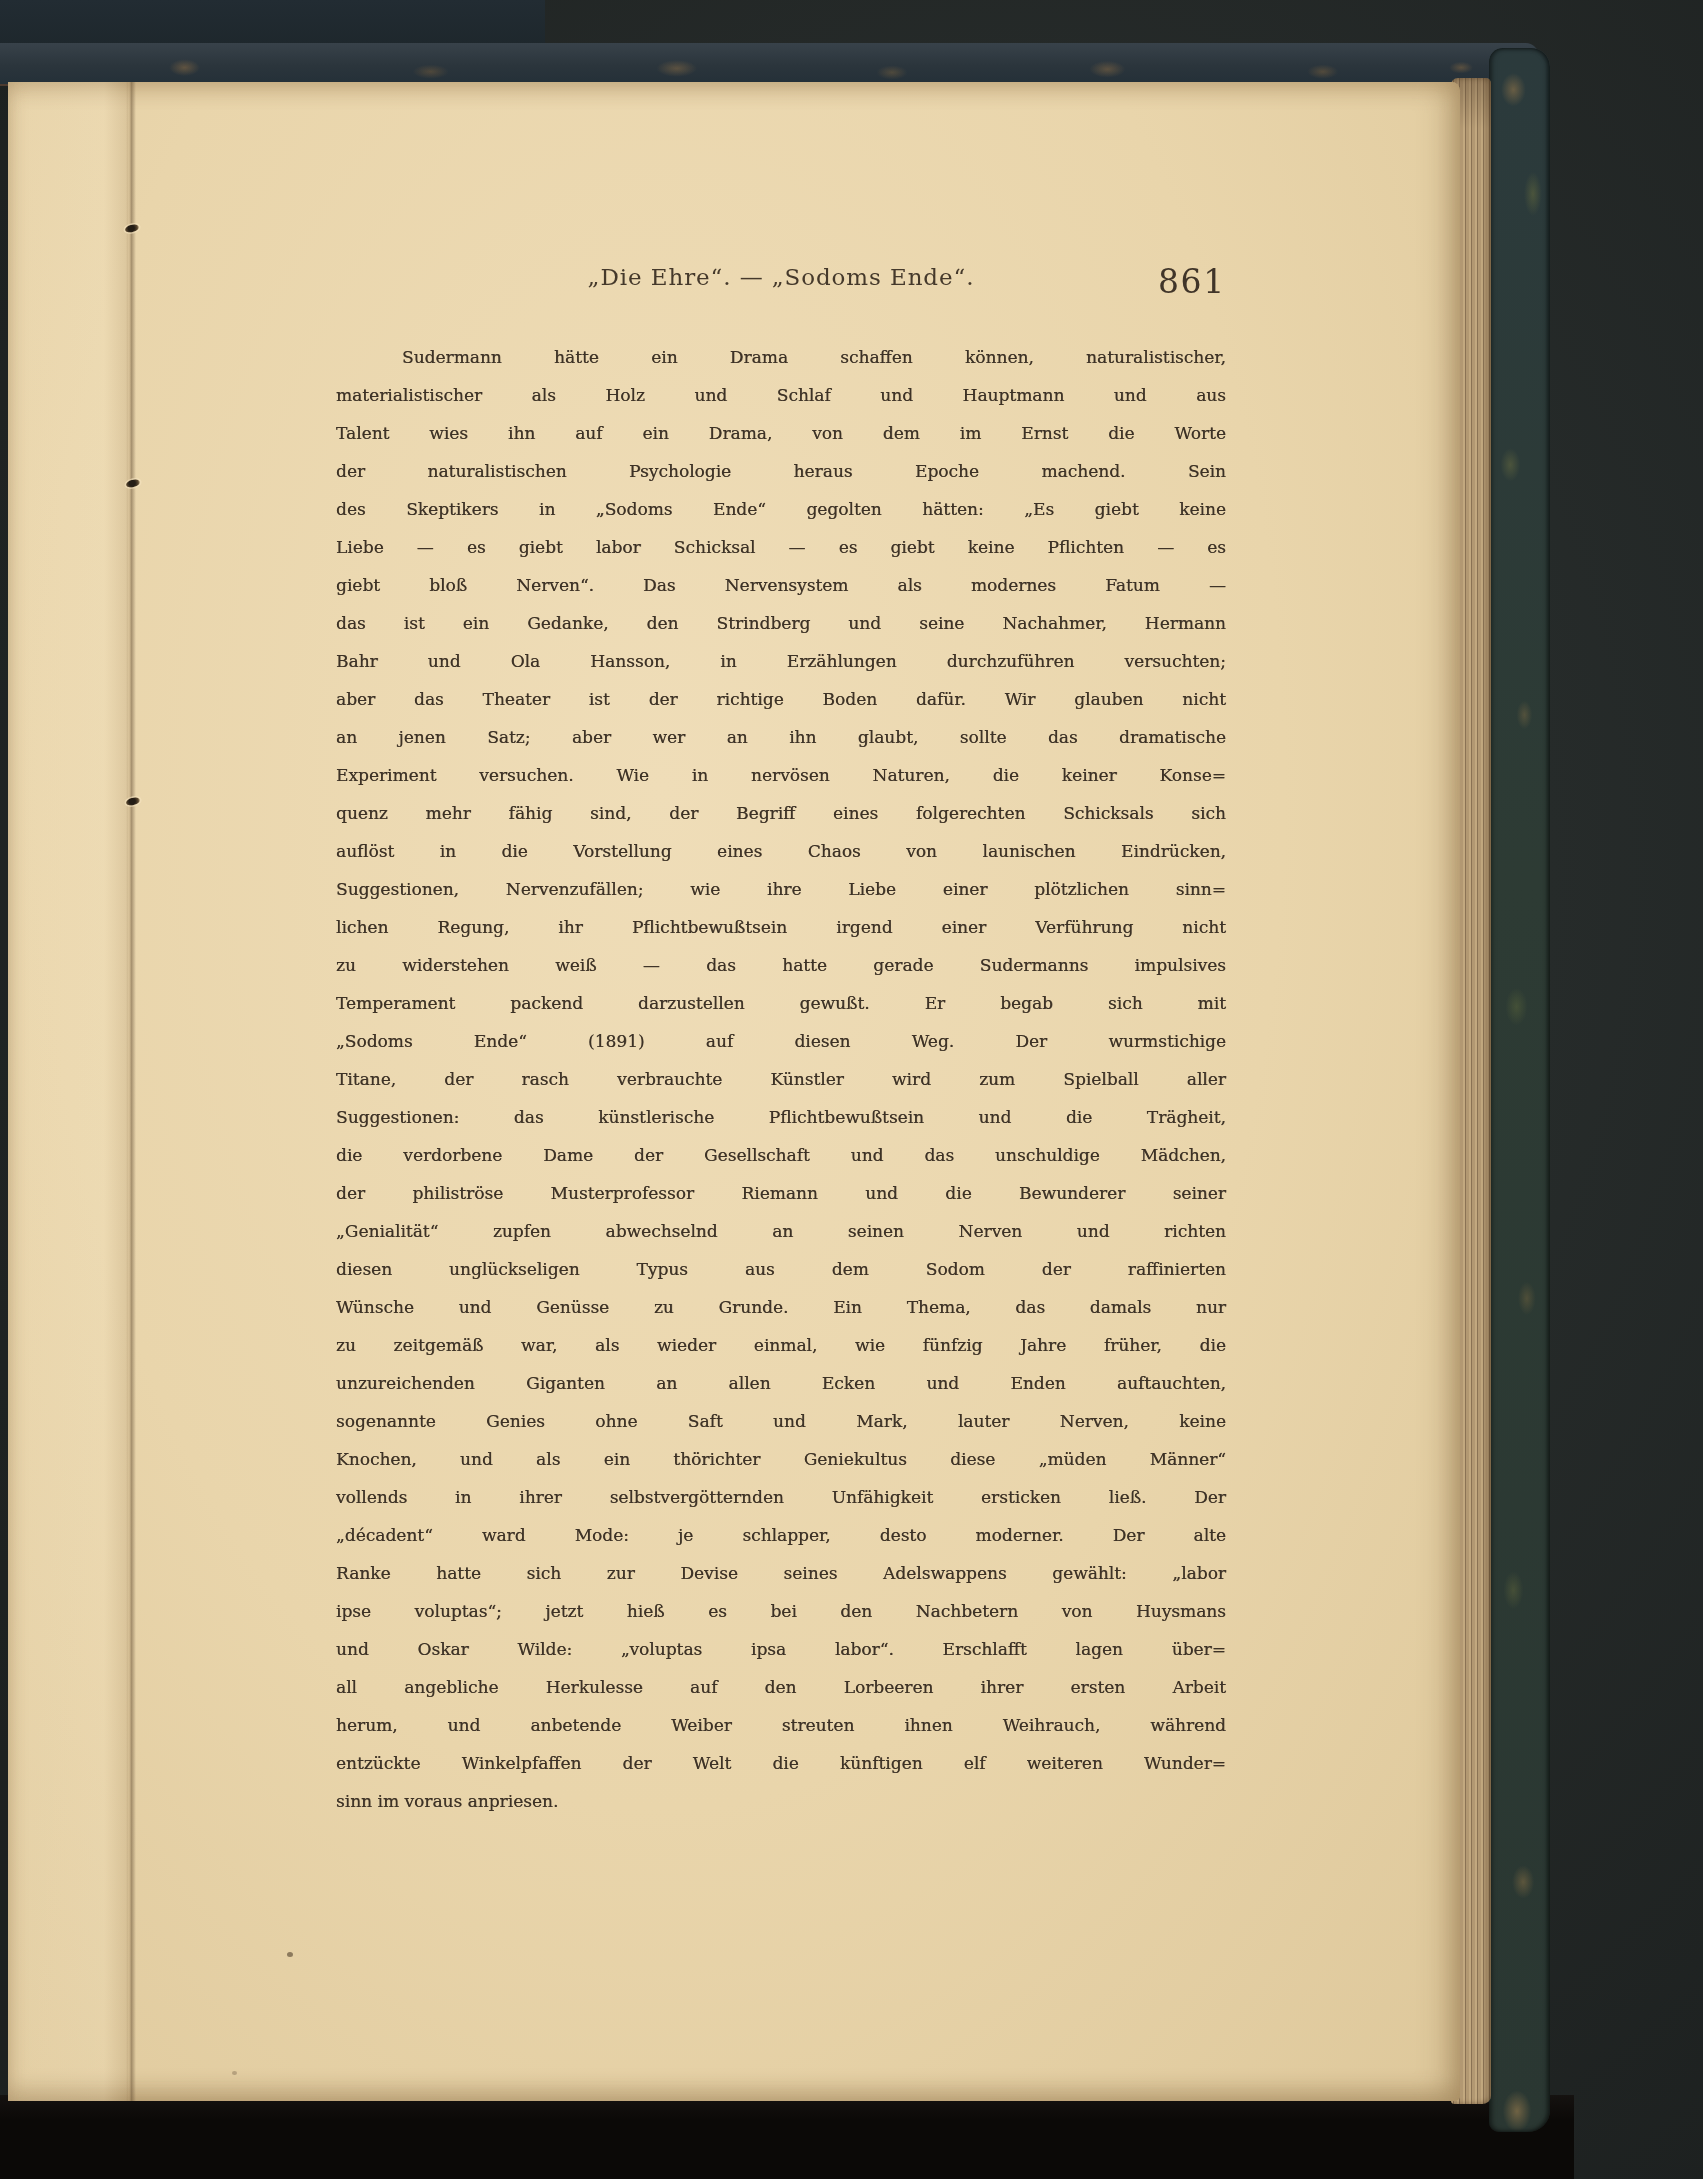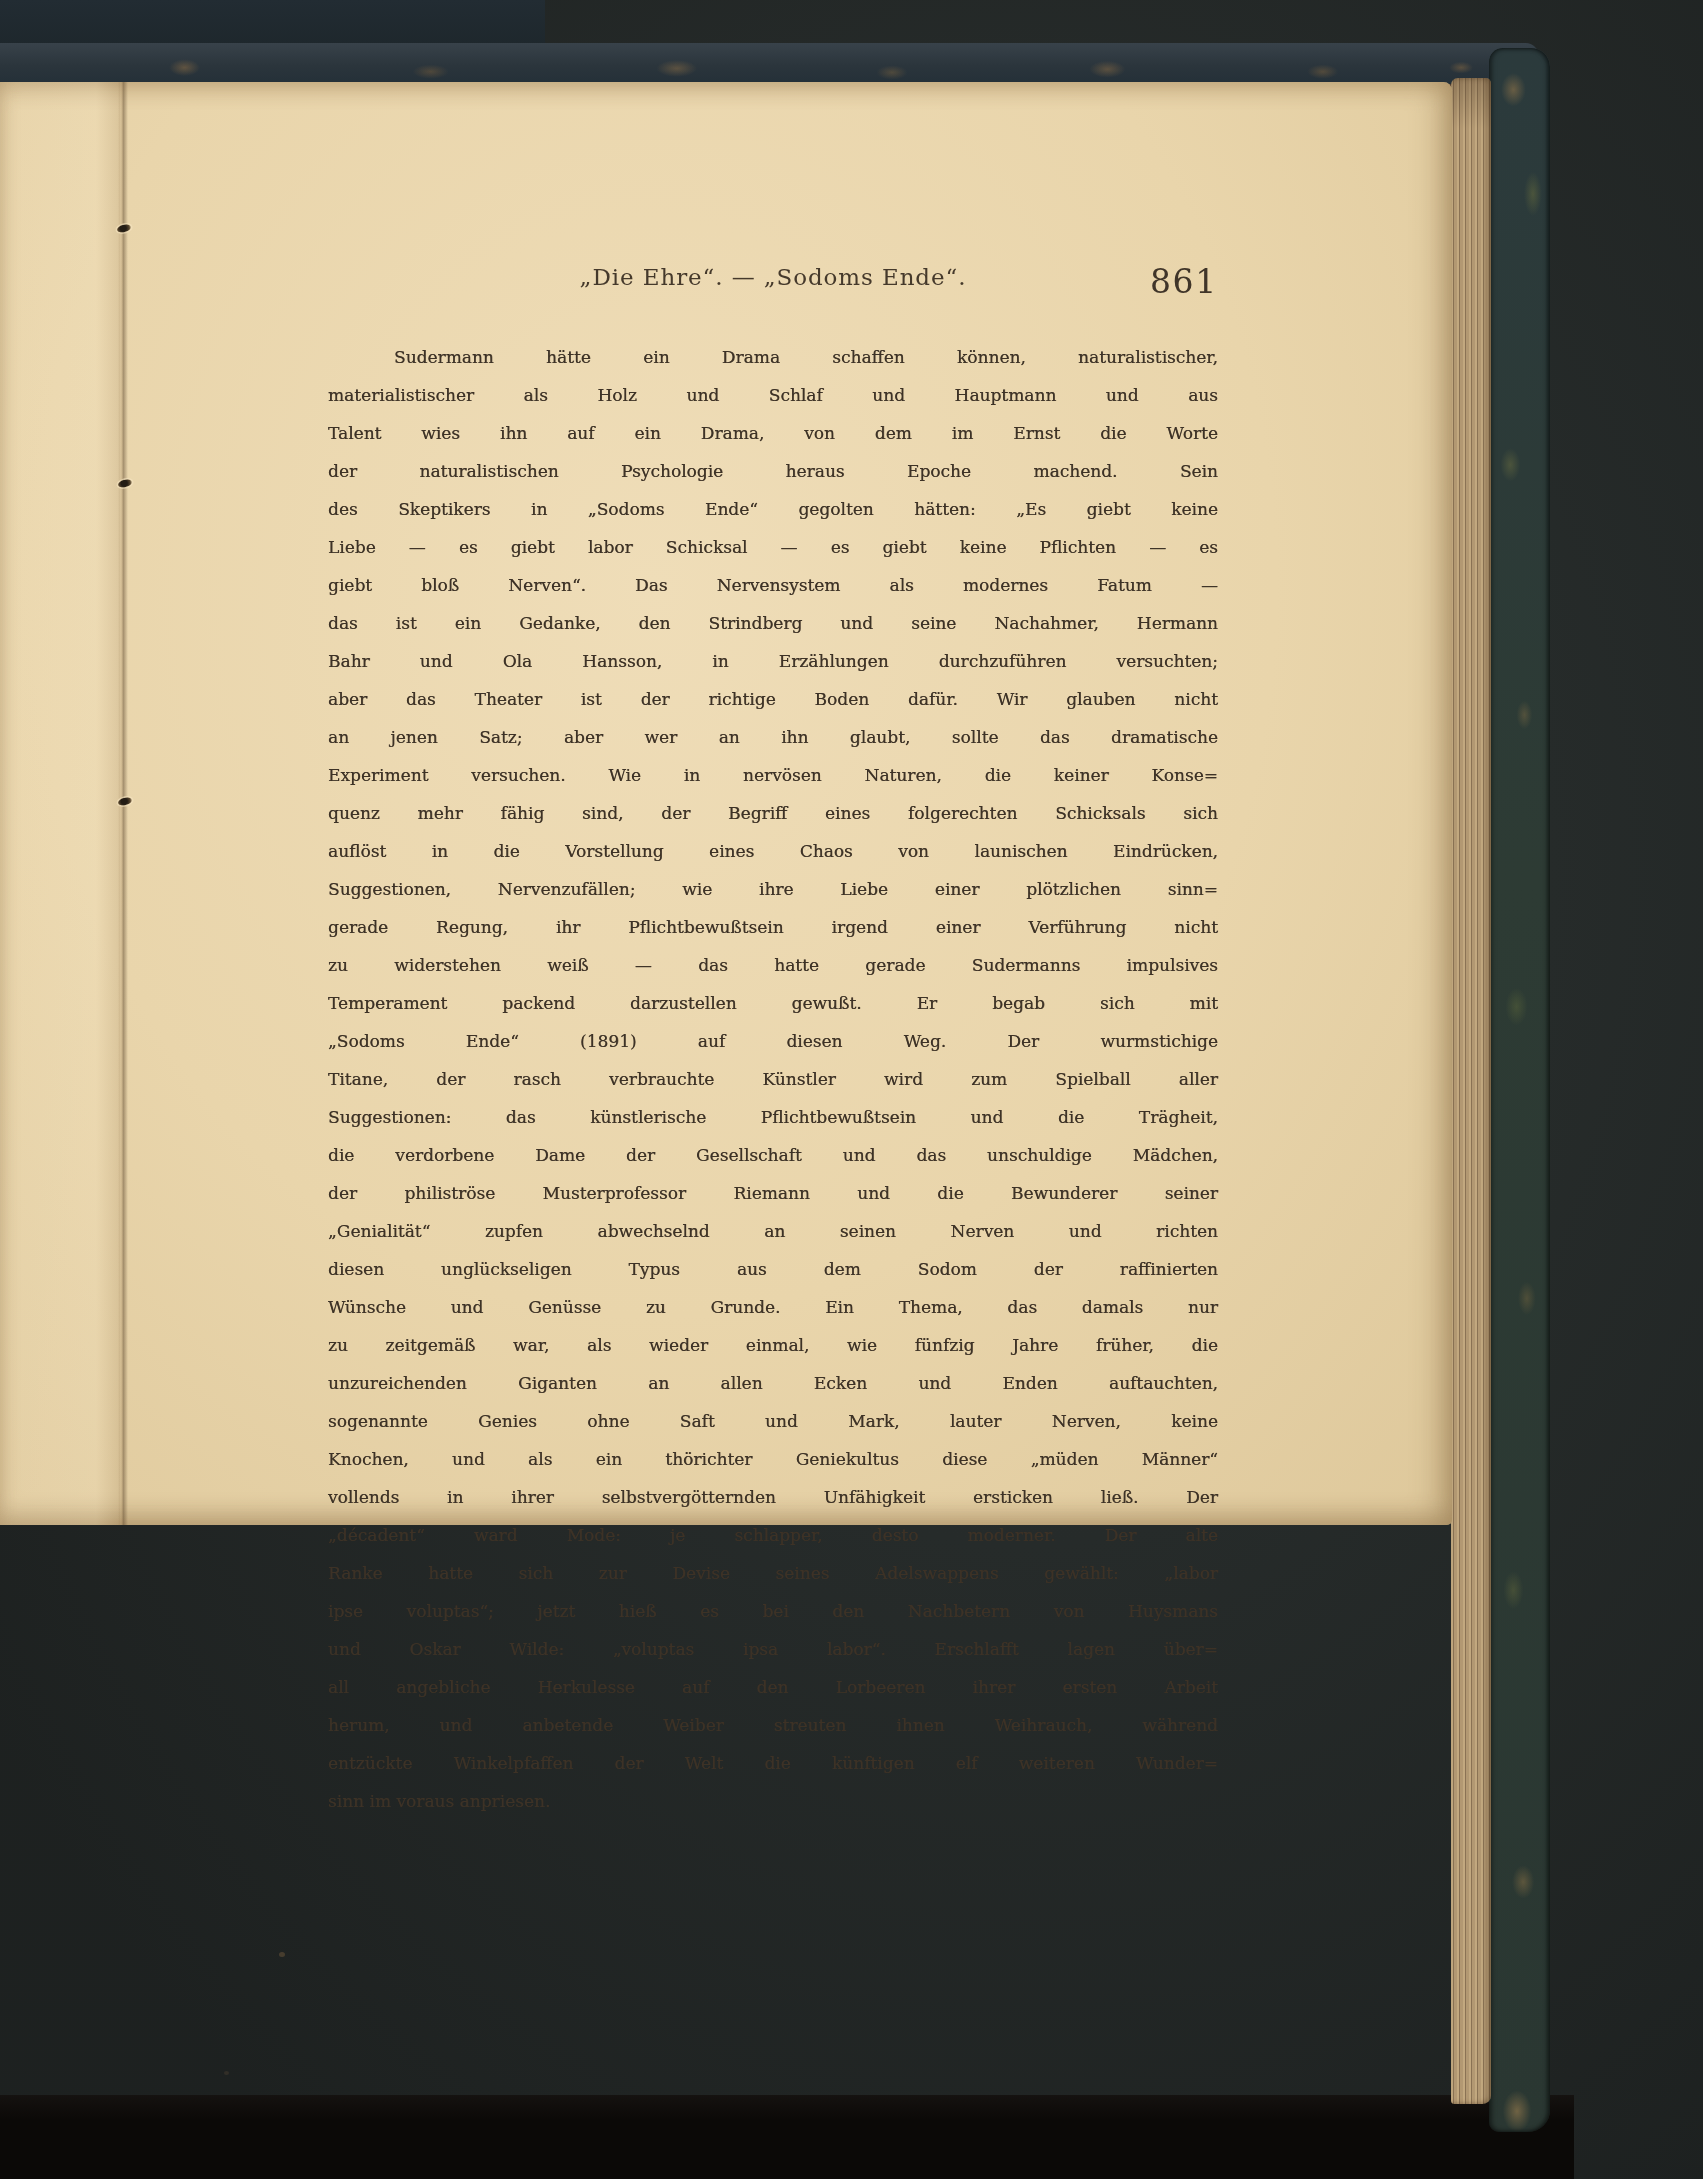--- a/index.html
+++ b/index.html
@@ -52,21 +52,21 @@
 
   
   .fore-edge{position:absolute;left:1451px;top:78px;width:40px;height:2026px;
     border-radius:6.8px 5.1px 8.5px 3.4px;
     box-shadow:inset -3.4px 0 5.1px rgba(60,40,20,.5);
     background:
       linear-gradient(180deg, rgba(80,60,40,.35), rgba(0,0,0,0) 51px),
       repeating-linear-gradient(90deg,#c2a87f 0 1.7px,#8a7254 1.7px 3.4px,#b29872 3.4px 6px);}
 
   
-  .page{position:absolute;left:0;top:82px;width:1452px;height:1443px;
+  .page{position:absolute;left:8px;top:82px;width:1452px;height:2019px;
     border-radius:0 8.5px 5.1px 0;
     background:radial-gradient(ellipse at 45% 35%, #efddb8 0%, #e9d5ab 55%, #dec89b 100%);
     box-shadow:inset -17px 0 25.6px rgba(120,90,50,.28),
                inset 0 -12px 20.4px rgba(125,95,55,.28),
                inset 0 10.2px 17px rgba(150,115,70,.22);}
 
   
   .gutter-left{position:absolute;left:0;top:0;width:120px;height:100%;
     background:linear-gradient(90deg, rgba(255,242,214,.10), rgba(255,242,214,.16) 80%, rgba(120,90,55,.12) 100%);}
   .gutter-crease{position:absolute;left:118px;top:0;width:10.2px;height:100%;
@@ -130,21 +130,21 @@
         <div class="line">Liebe — es giebt labor Schicksal — es giebt keine Pflichten — es</div>
         <div class="line">giebt bloß Nerven“.  Das Nervensystem als modernes Fatum —</div>
         <div class="line">das ist ein Gedanke, den Strindberg und seine Nachahmer, Hermann</div>
         <div class="line">Bahr und Ola Hansson, in Erzählungen durchzuführen versuchten;</div>
         <div class="line">aber das Theater ist der richtige Boden dafür.  Wir glauben nicht</div>
         <div class="line">an jenen Satz; aber wer an ihn glaubt, sollte das dramatische</div>
         <div class="line">Experiment versuchen.  Wie in nervösen Naturen, die keiner Konse=</div>
         <div class="line">quenz mehr fähig sind, der Begriff eines folgerechten Schicksals sich</div>
         <div class="line">auflöst in die Vorstellung eines Chaos von launischen Eindrücken,</div>
         <div class="line">Suggestionen, Nervenzufällen; wie ihre Liebe einer plötzlichen sinn=</div>
-        <div class="line">gerade Regung, ihr Pflichtbewußtsein irgend einer Verführung nicht</div>
+        <div class="line">lichen Regung, ihr Pflichtbewußtsein irgend einer Verführung nicht</div>
         <div class="line">zu widerstehen weiß — das hatte gerade Sudermanns impulsives</div>
         <div class="line">Temperament packend darzustellen gewußt.  Er begab sich mit</div>
         <div class="line">„Sodoms Ende“ (1891) auf diesen Weg.  Der wurmstichige</div>
         <div class="line">Titane, der rasch verbrauchte Künstler wird zum Spielball aller</div>
         <div class="line">Suggestionen: das künstlerische Pflichtbewußtsein und die Trägheit,</div>
         <div class="line">die verdorbene Dame der Gesellschaft und das unschuldige Mädchen,</div>
         <div class="line">der philiströse Musterprofessor Riemann und die Bewunderer seiner</div>
         <div class="line">„Genialität“ zupfen abwechselnd an seinen Nerven und richten</div>
         <div class="line">diesen unglückseligen Typus aus dem Sodom der raffinierten</div>
         <div class="line">Wünsche und Genüsse zu Grunde.  Ein Thema, das damals nur</div>

